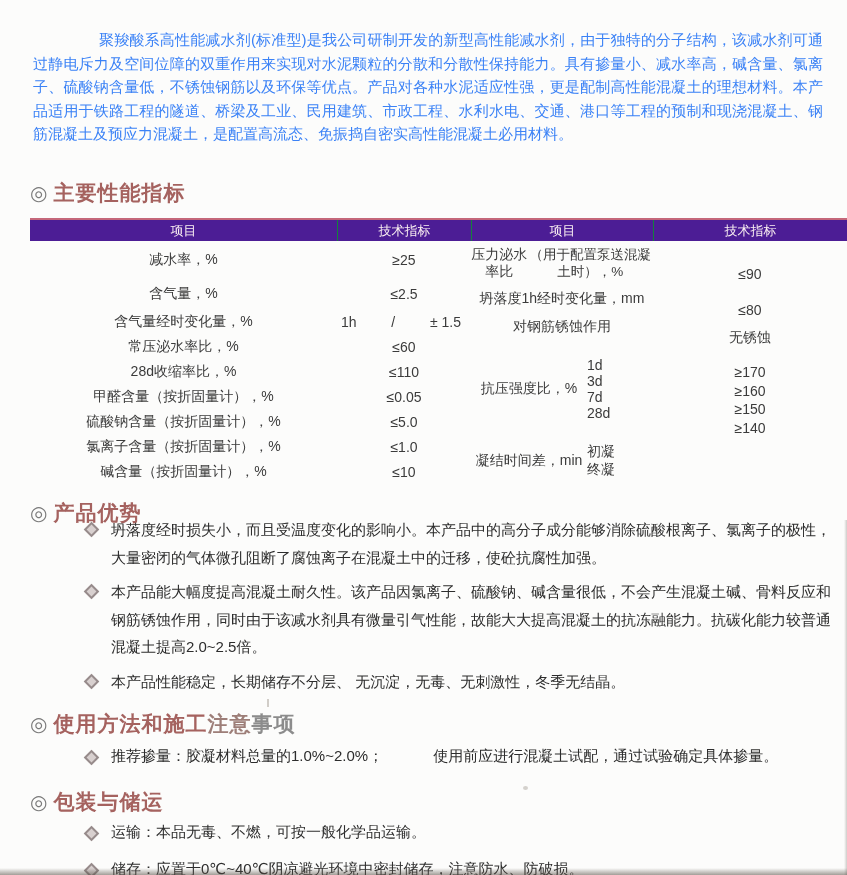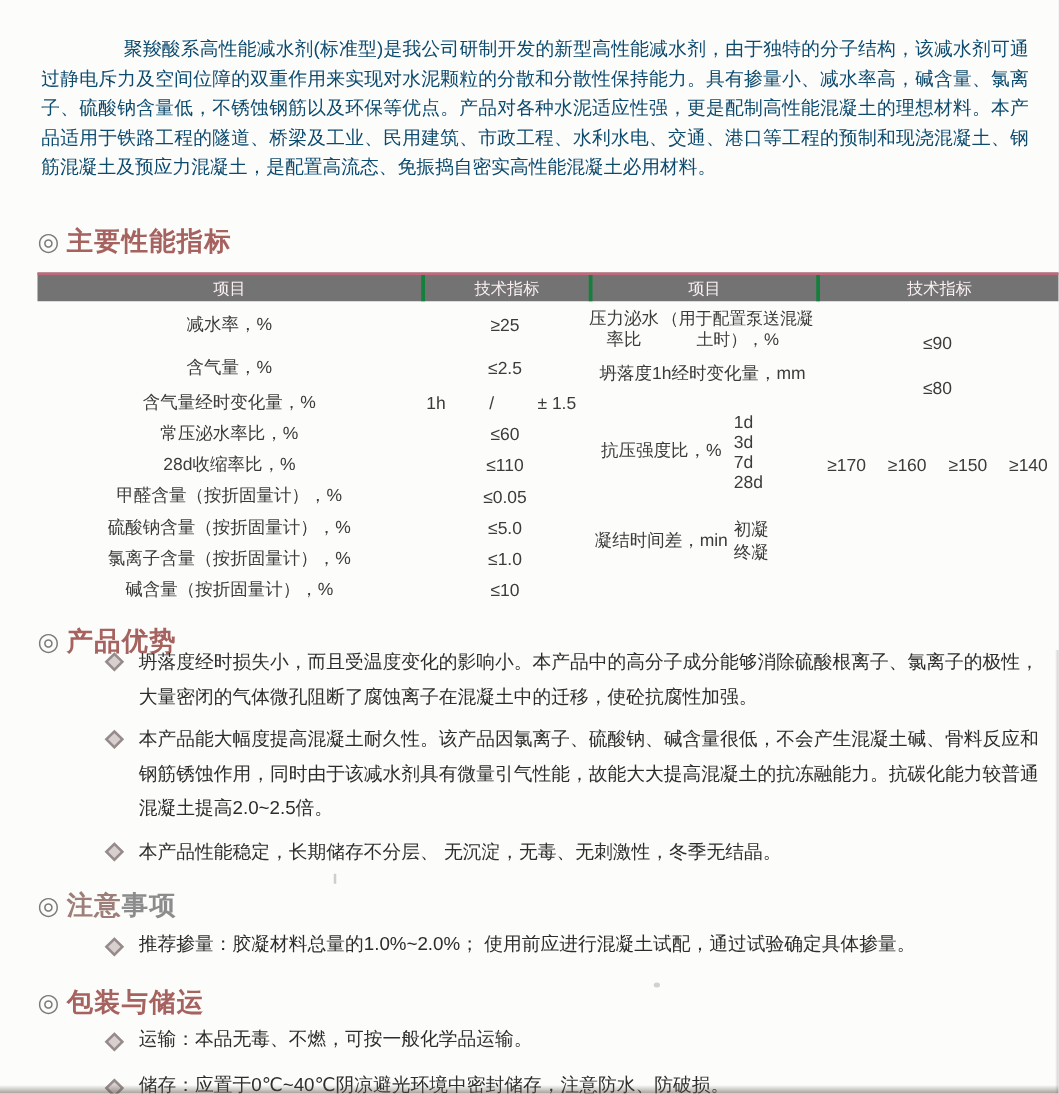--- a/index.html
+++ b/index.html
@@ -1,62 +1,62 @@
 <!DOCTYPE html>
 <html><head>
 <meta charset="utf-8">
 <style>
   html,body{margin:0;padding:0;background:#e9e9e9;}
   .page{position:relative;width:847px;height:875px;background:#fcfcfb;overflow:hidden;
         font-family:"Liberation Sans","DejaVu Sans",sans-serif;color:#2e2e2e;}
 
   
   .intro{position:absolute;left:33px;top:28px;width:790px;margin:0;
-         font-size:15px;line-height:23.5px;text-align:justify;text-indent:66px;color:#0c4a6e;}
+         font-size:15px;line-height:23.5px;text-align:justify;text-indent:66px;color:#3b82f6;}
 
   
   .sec{position:absolute;left:30px;display:flex;align-items:center;
        font-size:21px;font-weight:bold;color:#a5625f;letter-spacing:1px;}
   .sec .mark{color:#7a7a7a;font-weight:normal;font-size:20px;margin-right:6px;letter-spacing:0;}
   .sec1{top:179px}.sec2{top:499px}.sec3{top:710px}.sec4{top:788px}
   .fade1{color:#9d7e78}.fade2{color:#8c8c8c}
 
   
   .ptable{position:absolute;left:30px;top:218px;width:817px;font-size:14px;color:#3b3b3b;}
   .thead{display:grid;grid-template-columns:307px 134px 182px 194px;height:23px;
-         background:#737373;border-top:2px solid #c4677a;box-sizing:border-box;}
+         background:#4c1d95;border-top:2px solid #c4677a;box-sizing:border-box;}
   .th{display:flex;align-items:center;justify-content:center;color:#fbf0f2;font-size:13px;}
-  .th+.th{border-left:3px solid #15803d;}
+  .th+.th{border-left:1px solid #15803d;}
   .tbody{position:relative;height:243px;}
   .tleft{position:absolute;left:0;top:0;width:441px;}
   .tright{position:absolute;left:441px;top:0;width:376px;}
   .trow{display:flex;}
   .c-item{width:307px;display:flex;align-items:center;justify-content:center;text-align:right;}
   .c-val{width:134px;display:flex;align-items:center;justify-content:center;}
   .c-val-split{justify-content:space-between;padding:0 10px 0 4px;box-sizing:border-box;}
   .c3{width:182px;display:flex;align-items:center;justify-content:center;text-align:center;}
   .c4{width:194px;display:flex;align-items:center;justify-content:center;margin-top:22px;}
   .c3-2line{flex-direction:row;line-height:17px;}
   .c3-2line .sub{font-size:13.5px;}
   .c3-group{padding:0;}
   .group-label{flex:1;display:flex;align-items:center;justify-content:center;}
   .age-col{width:66px;display:flex;flex-direction:column;justify-content:space-around;align-items:flex-start;}
-  .c4-col{flex-direction:row;justify-content:space-around;align-items:center;}
+  .c4-col{flex-direction:column;justify-content:space-around;align-items:center;}
 
   
   .bullets{position:absolute;left:84px;width:747px;}
   .badv{top:516px}
   .busage{top:744px}
   .bpack{top:820px}
   .bul{position:relative;padding-left:27px;margin:0 0 7px 0;
        font-size:15px;line-height:27.5px;text-align:justify;color:#2d2d2d;}
   .bul-one{margin-bottom:13px;line-height:24px;text-align:left;}
   .diamond{position:absolute;left:2px;top:8px;width:7px;height:7px;transform:rotate(45deg);
            background:#d8d0cf;border:2px solid #968b8b;}
-  .usage-note{text-align:right;}
+  .usage-note{margin-left:46px;text-align:right;}
 
   
   .shadow-bottom{position:absolute;left:0;bottom:0;width:100%;height:7px;
                  background:linear-gradient(to bottom,rgba(90,82,72,0),rgba(88,80,70,.55));}
   .shadow-right{position:absolute;right:0;top:520px;width:3px;height:355px;
                 background:linear-gradient(to left,rgba(100,92,84,.3),rgba(100,92,84,0));}
   .smudge-a{position:absolute;left:523px;top:786px;width:5px;height:4px;background:#b9b4ae;
             border-radius:50%;opacity:.6;}
   .smudge-b{position:absolute;left:267px;top:699px;width:2px;height:8px;background:#c6c1bb;opacity:.8;}
 </style>
@@ -128,20 +128,24 @@
           <div class="c3 c3-2line">
             <div>压力泌水率比</div>
             <div class="sub">（用于配置泵送混凝土时），%</div>
           </div>
           <div class="c4">≤90</div>
         </div>
         <div class="trow" style="height:28px">
           <div class="c3">坍落度1h经时变化量，mm</div>
           <div class="c4">≤80</div>
         </div>
+        <div class="trow" style="height:28px">
+          <div class="c3">对钢筋锈蚀作用</div>
+          <div class="c4">无锈蚀</div>
+        </div>
         <div class="trow" style="height:96px">
           <div class="c3 c3-group">
             <div class="group-label">抗压强度比，%</div>
             <div class="age-col">
               <div>1d</div>
               <div>3d</div>
               <div>7d</div>
               <div>28d</div>
             </div>
           </div>
@@ -179,20 +183,21 @@
       <span>本产品能大幅度提高混凝土耐久性。该产品因氯离子、硫酸钠、碱含量很低，不会产生混凝土碱、骨料反应和钢筋锈蚀作用，同时由于该减水剂具有微量引气性能，故能大大提高混凝土的抗冻融能力。抗碳化能力较普通混凝土提高2.0~2.5倍。</span>
     </p>
     <p class="bul">
       <span class="diamond"></span>
       <span>本产品性能稳定，长期储存不分层、 无沉淀，无毒、无刺激性，冬季无结晶。</span>
     </p>
   </div>
 
   <div class="sec sec3">
     <span class="mark">◎</span>
+    <span>使用方法和施工</span>
     <span class="fade1">注意</span>
     <span class="fade2">事项</span>
   </div>
   <div class="bullets busage">
     <p class="bul bul-one">
       <span class="diamond"></span>
       <span>推荐掺量：胶凝材料总量的1.0%~2.0%；</span>
       <span class="usage-note">使用前应进行混凝土试配，通过试验确定具体掺量。</span>
     </p>
   </div>

